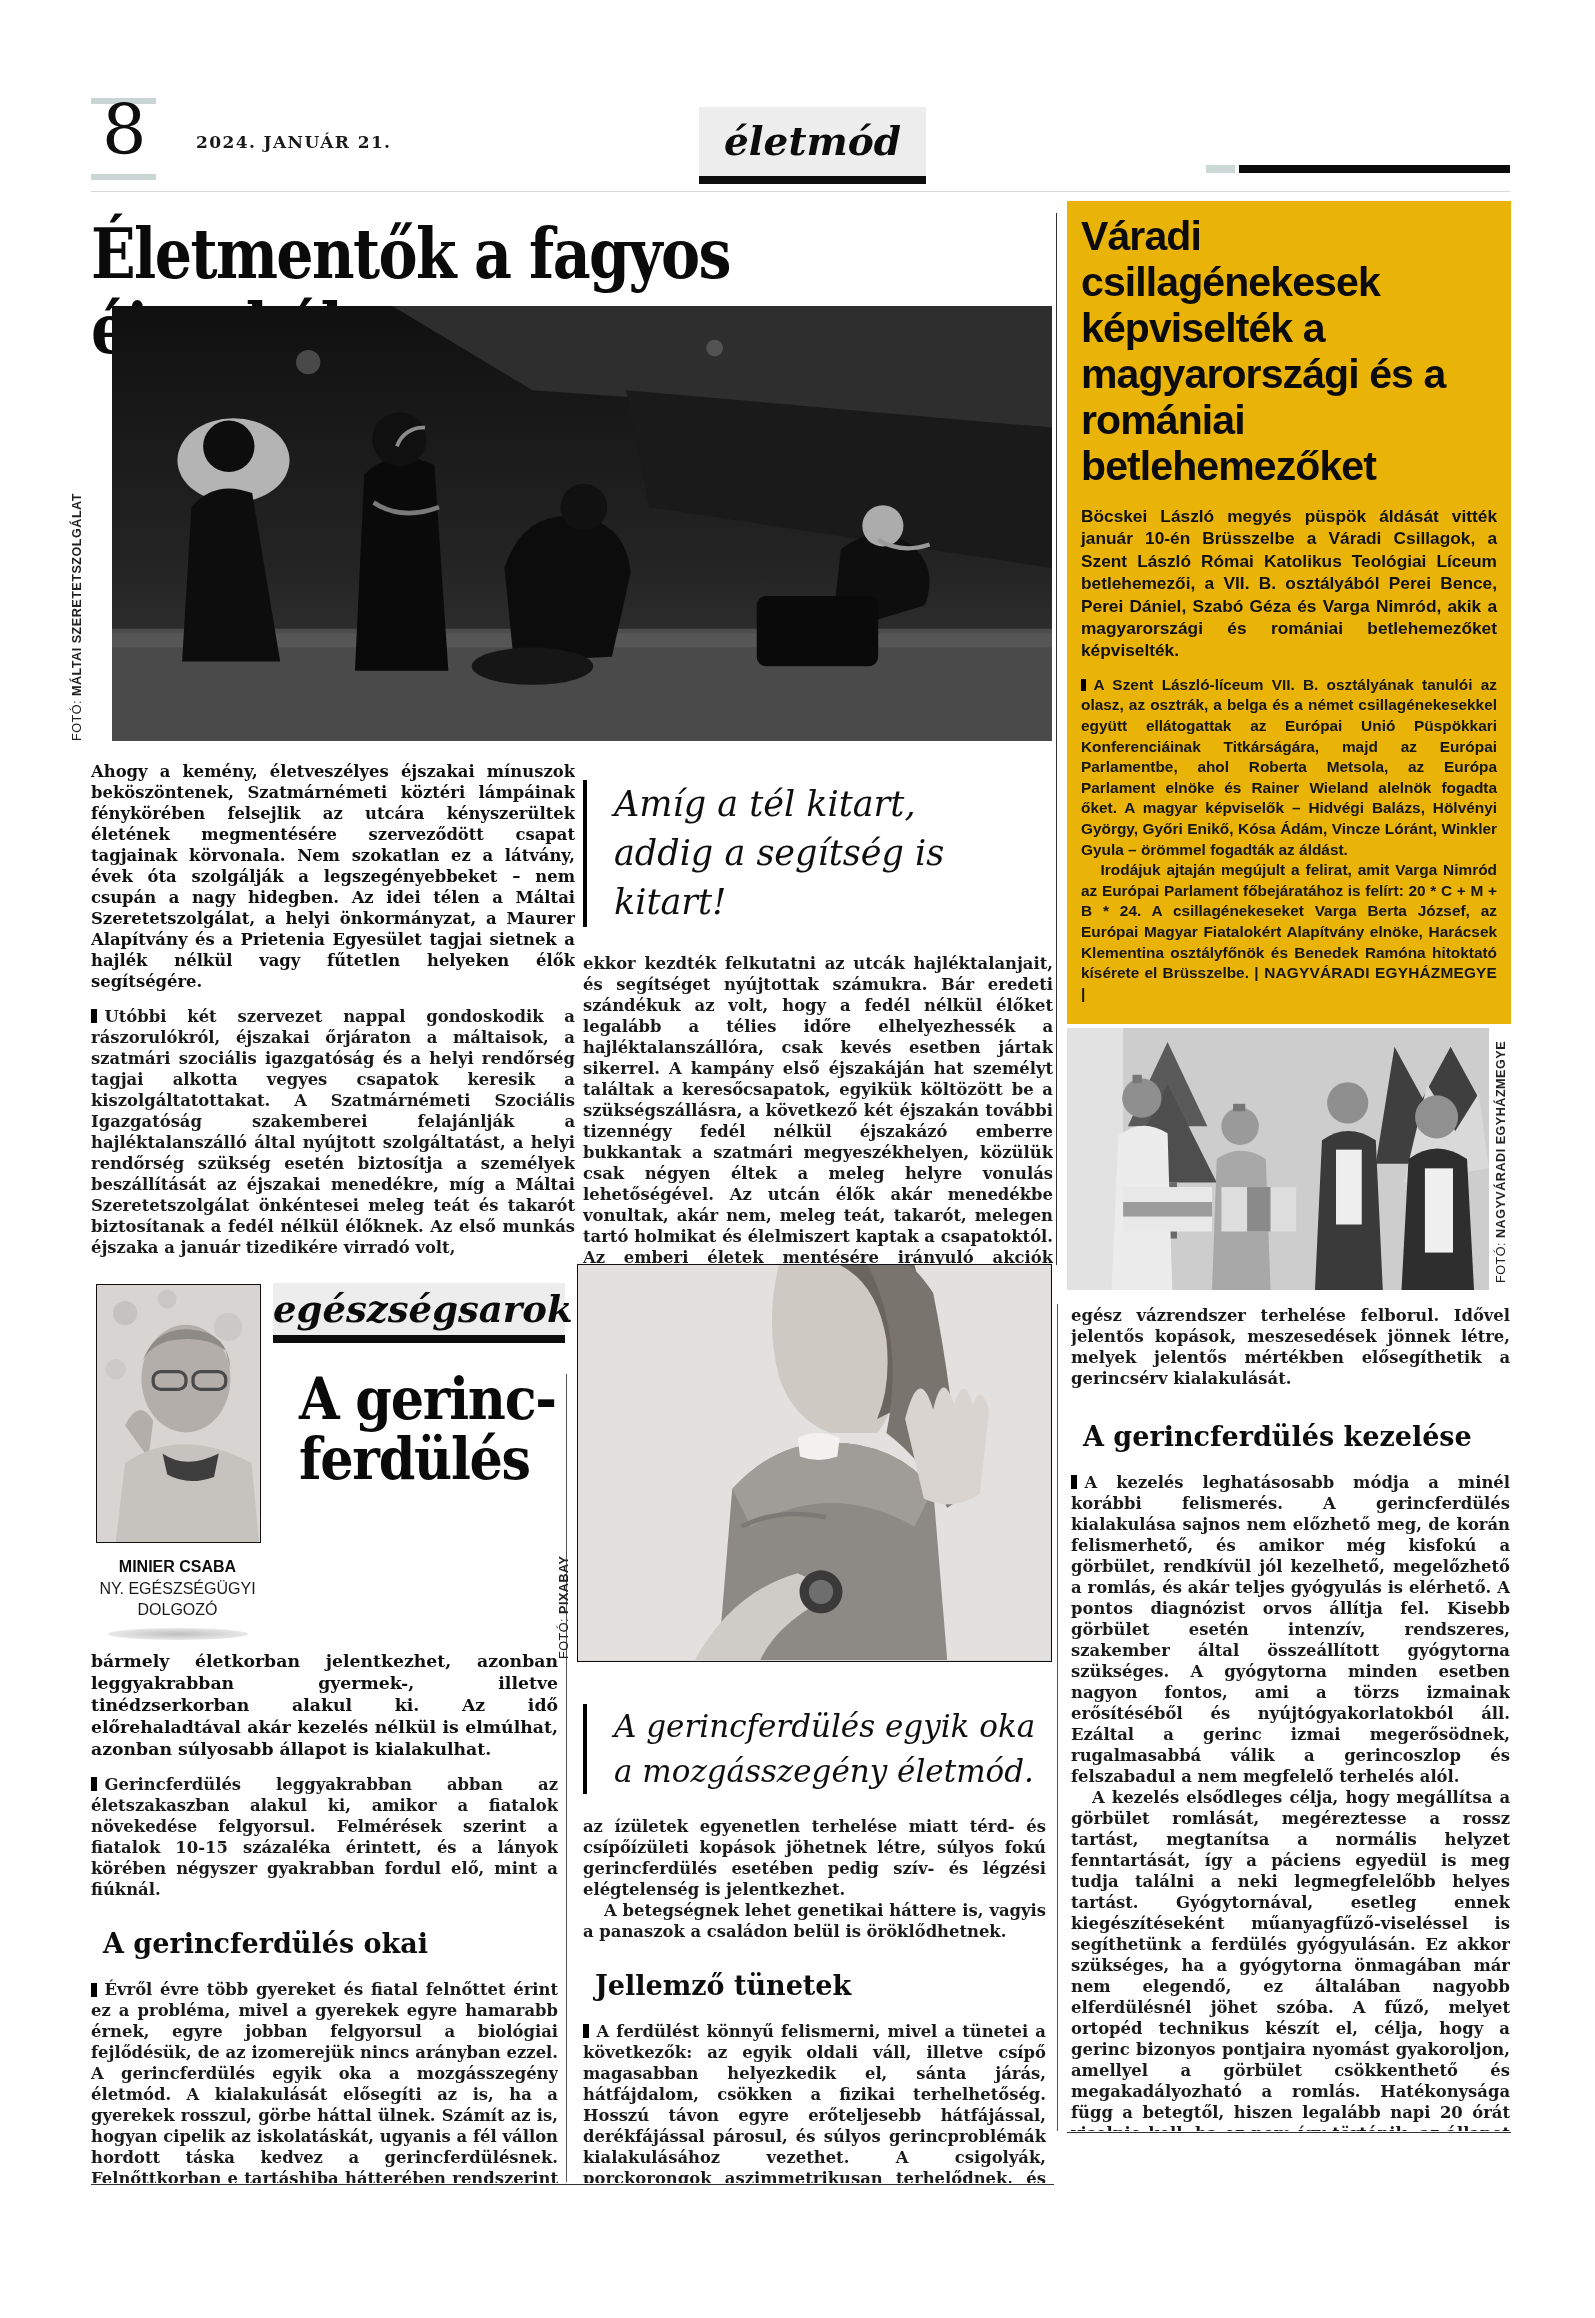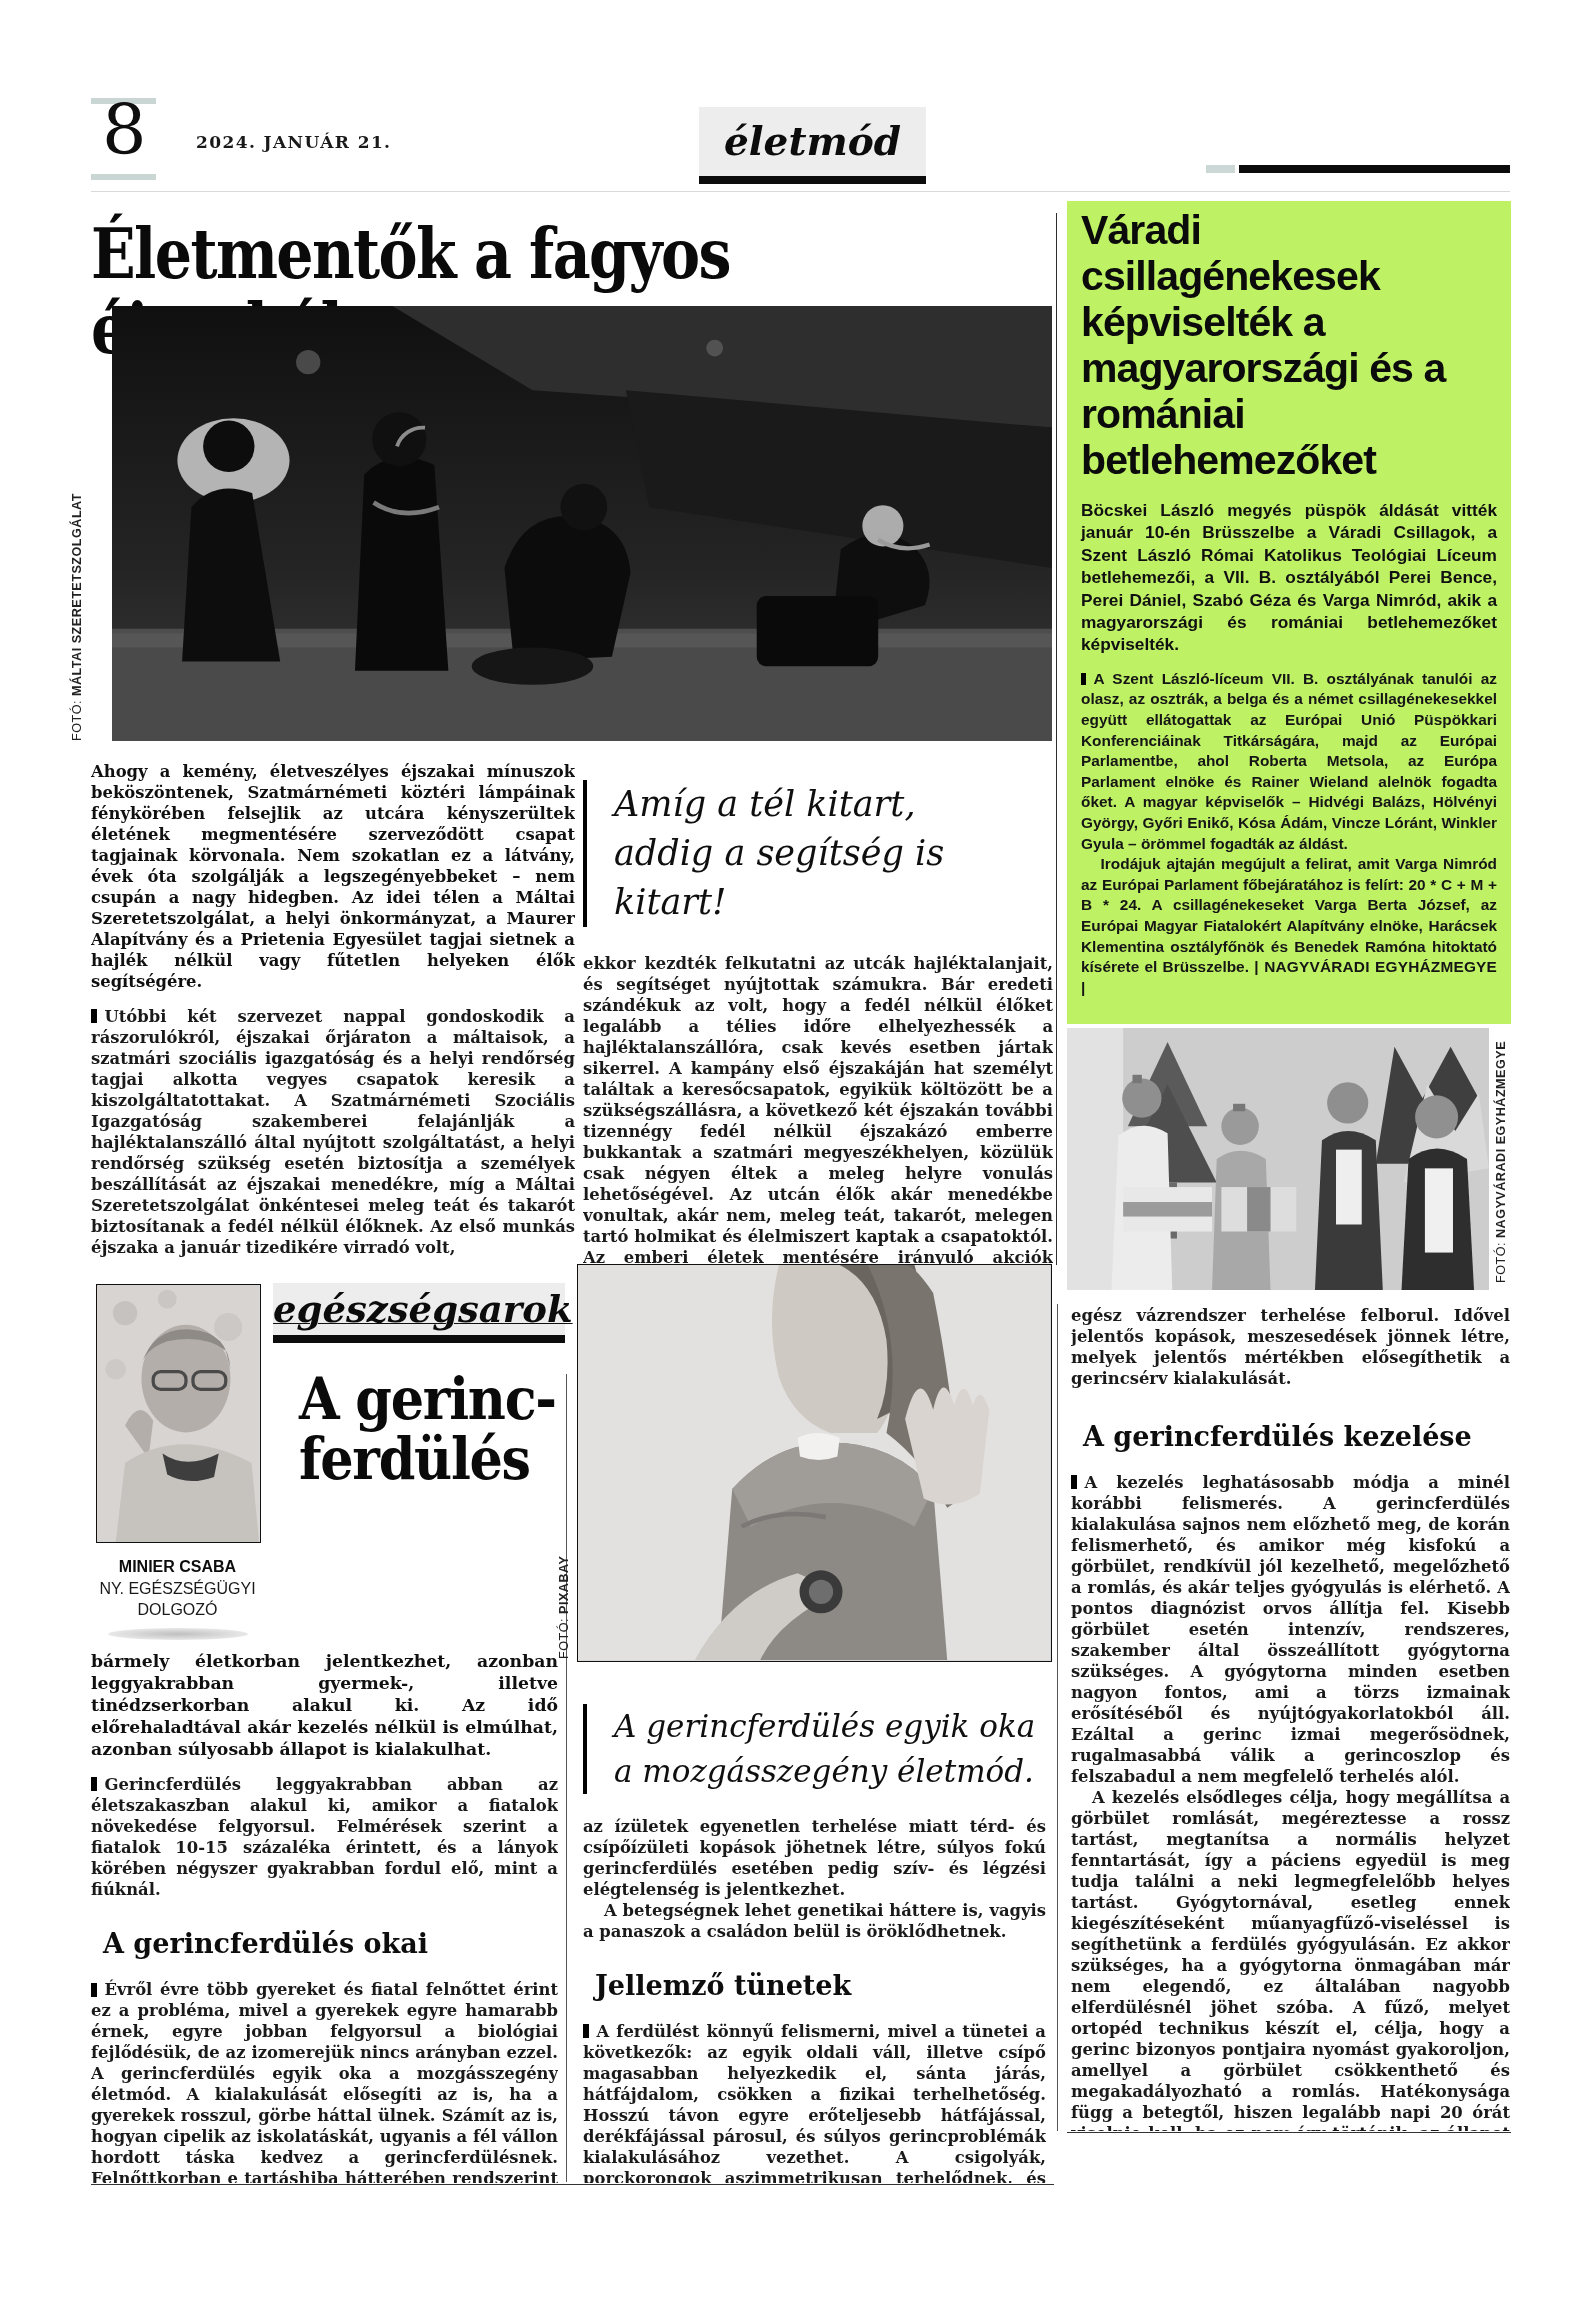--- a/index.html
+++ b/index.html
@@ -102,21 +102,21 @@
       <div>Amíg a tél kitart,</div>
       <div>addig a segítség is kitart!</div>
     </div>
     <div style="height:26px;"></div>
     <p class="body-text just">ekkor kezdték felkutatni az utcák hajléktalanjait, és segítséget nyújtottak számukra. Bár eredeti szándékuk az volt, hogy a fedél nélkül élőket legalább a télies időre elhelyezhessék a hajléktalanszállóra, csak kevés esetben jártak sikerrel. A kampány első éjszakáján hat személyt találtak a keresőcsapatok, egyikük költözött be a szükségszállásra, a következő két éjszakán további tizennégy fedél nélkül éjszakázó emberre bukkantak a szatmári megyeszékhelyen, közülük csak négyen éltek a meleg helyre vonulás lehetőségével. Az utcán élők akár menedékbe vonultak, akár nem, meleg teát, takarót, melegen tartó holmikat és élelmiszert kaptak a csapatoktól. Az emberi életek mentésére irányuló akciók egészen addig folytatódnak, amíg a zord időjárás is kitart. Közösségi oldalán a városi önkormányzat úgy fogalmazott: „Amíg a tél kitart, addig a segítség is kitart!”</p>
 
   </div>
 
   <div class="abs rule" style="left:1056px;top:213px;width:1.4px;height:1052px;"></div>
 
-  <div class="abs" style="left:1067px;top:201px;width:444px;height:823px;background:#bef264;box-sizing:border-box;padding:6px 14px;overflow:hidden;">
+  <div class="abs" style="left:1067px;top:201px;width:444px;height:823px;background:#eab308;box-sizing:border-box;padding:12px 14px;overflow:hidden;">
     <div class="sans" style="font-weight:700;font-size:41px;line-height:46px;letter-spacing:-0.9px;color:#0b0b0b;">Váradi csillagénekesek képviselték a magyarországi és a romániai betlehemezőket</div>
     <div style="height:16px;"></div>
     <p class="sans just" style="font-weight:700;font-size:17.3px;line-height:22.4px;color:#101010;">Böcskei László megyés püspök áldását vitték január 10-én Brüsszelbe a Váradi Csillagok, a Szent László Római Katolikus Teológiai Líceum betlehemezői, a VII. B. osztályából Perei Bence, Perei Dániel, Szabó Géza és Varga Nimród, akik a magyarországi és romániai betlehemezőket képviselték.</p>
     <div style="height:13px;"></div>
     <p class="sans just" style="font-size:15.4px;line-height:20.6px;color:#151515;"><span class="pbul" style="width:5.1px;height:12px;"></span><span>A Szent László-líceum VII. B. osztályának tanulói az olasz, az osztrák, a belga és a német csillagénekesekkel együtt ellátogattak az Európai Unió Püspökkari Konferenciáinak Titkárságára, majd az Európai Parlamentbe, ahol Roberta Metsola, az Európa Parlament elnöke és Rainer Wieland alelnök fogadta őket. A magyar képviselők – Hidvégi Balázs, Hölvényi György, Győri Enikő, Kósa Ádám, Vincze Lóránt, Winkler Gyula – örömmel fogadták az áldást.</span></p>
     <p class="sans just" style="font-size:15.4px;line-height:20.6px;color:#151515;text-indent:19.6px;"><span>Irodájuk ajtaján megújult a felirat, amit Varga Nimród az Európai Parlament főbejáratához is felírt: 20 * C + M + B * 24. A csillagénekeseket Varga Berta József, az Európai Magyar Fiatalokért Alapítvány elnöke, Harácsek Klementina osztályfőnök és Benedek Ramóna hitoktató kísérete el Brüsszelbe. </span><b style="letter-spacing:0.2px;">| NAGYVÁRADI EGYHÁZMEGYE |</b></p>
   </div>
 
   <div class="abs" style="left:1067px;top:1028px;width:422px;height:262px;overflow:hidden;">
     <svg width="422" height="262" viewBox="0 0 902 560" preserveAspectRatio="none">
@@ -166,21 +166,21 @@
       <path d="M140 360 Q190 395 260 360 L250 410 Q195 430 150 405 Z" fill="#3e3e3e"></path>
     </svg>
   </div>
   <div class="abs sans" style="left:86px;top:1556px;width:183px;text-align:center;">
     <div style="font-weight:700;font-size:16px;line-height:21.5px;color:#0d0d0d;">MINIER CSABA</div>
     <div style="font-size:16px;line-height:21.5px;color:#1a1a1a;">NY. EGÉSZSÉGÜGYI</div>
     <div style="font-size:16px;line-height:21.5px;color:#1a1a1a;">DOLGOZÓ</div>
     <div style="margin:7.5px auto 0;width:140px;height:12px;border-radius:50%;background:radial-gradient(ellipse at center,#bfbfbf 0%,#e8e8e8 70%,#ffffff 100%);"></div>
   </div>
 
-  <div class="abs" style="left:273px;top:1283px;width:292px;height:52px;background:#ededed;text-align:right;text-decoration:underline;">
+  <div class="abs" style="left:273px;top:1283px;width:292px;height:52px;background:#ededed;text-align:right;">
     <span style="font-style:italic;font-weight:700;font-size:37px;line-height:52px;color:#0c0c0c;">egészségsarok</span>
   </div>
   <div class="abs" style="left:273px;top:1335px;width:292px;height:7.5px;background:#0c0c0c;"></div>
 
   <div class="abs" style="left:299px;top:1369px;width:280px;">
     <div><span class="cond92" style="font-weight:700;font-size:57px;line-height:60px;letter-spacing:-1.4px;color:#0a0a0a;">A gerinc-</span></div>
     <div><span class="cond92" style="font-weight:700;font-size:57px;line-height:60px;letter-spacing:-1.4px;color:#0a0a0a;">ferdülés</span></div>
   </div>
 
 

